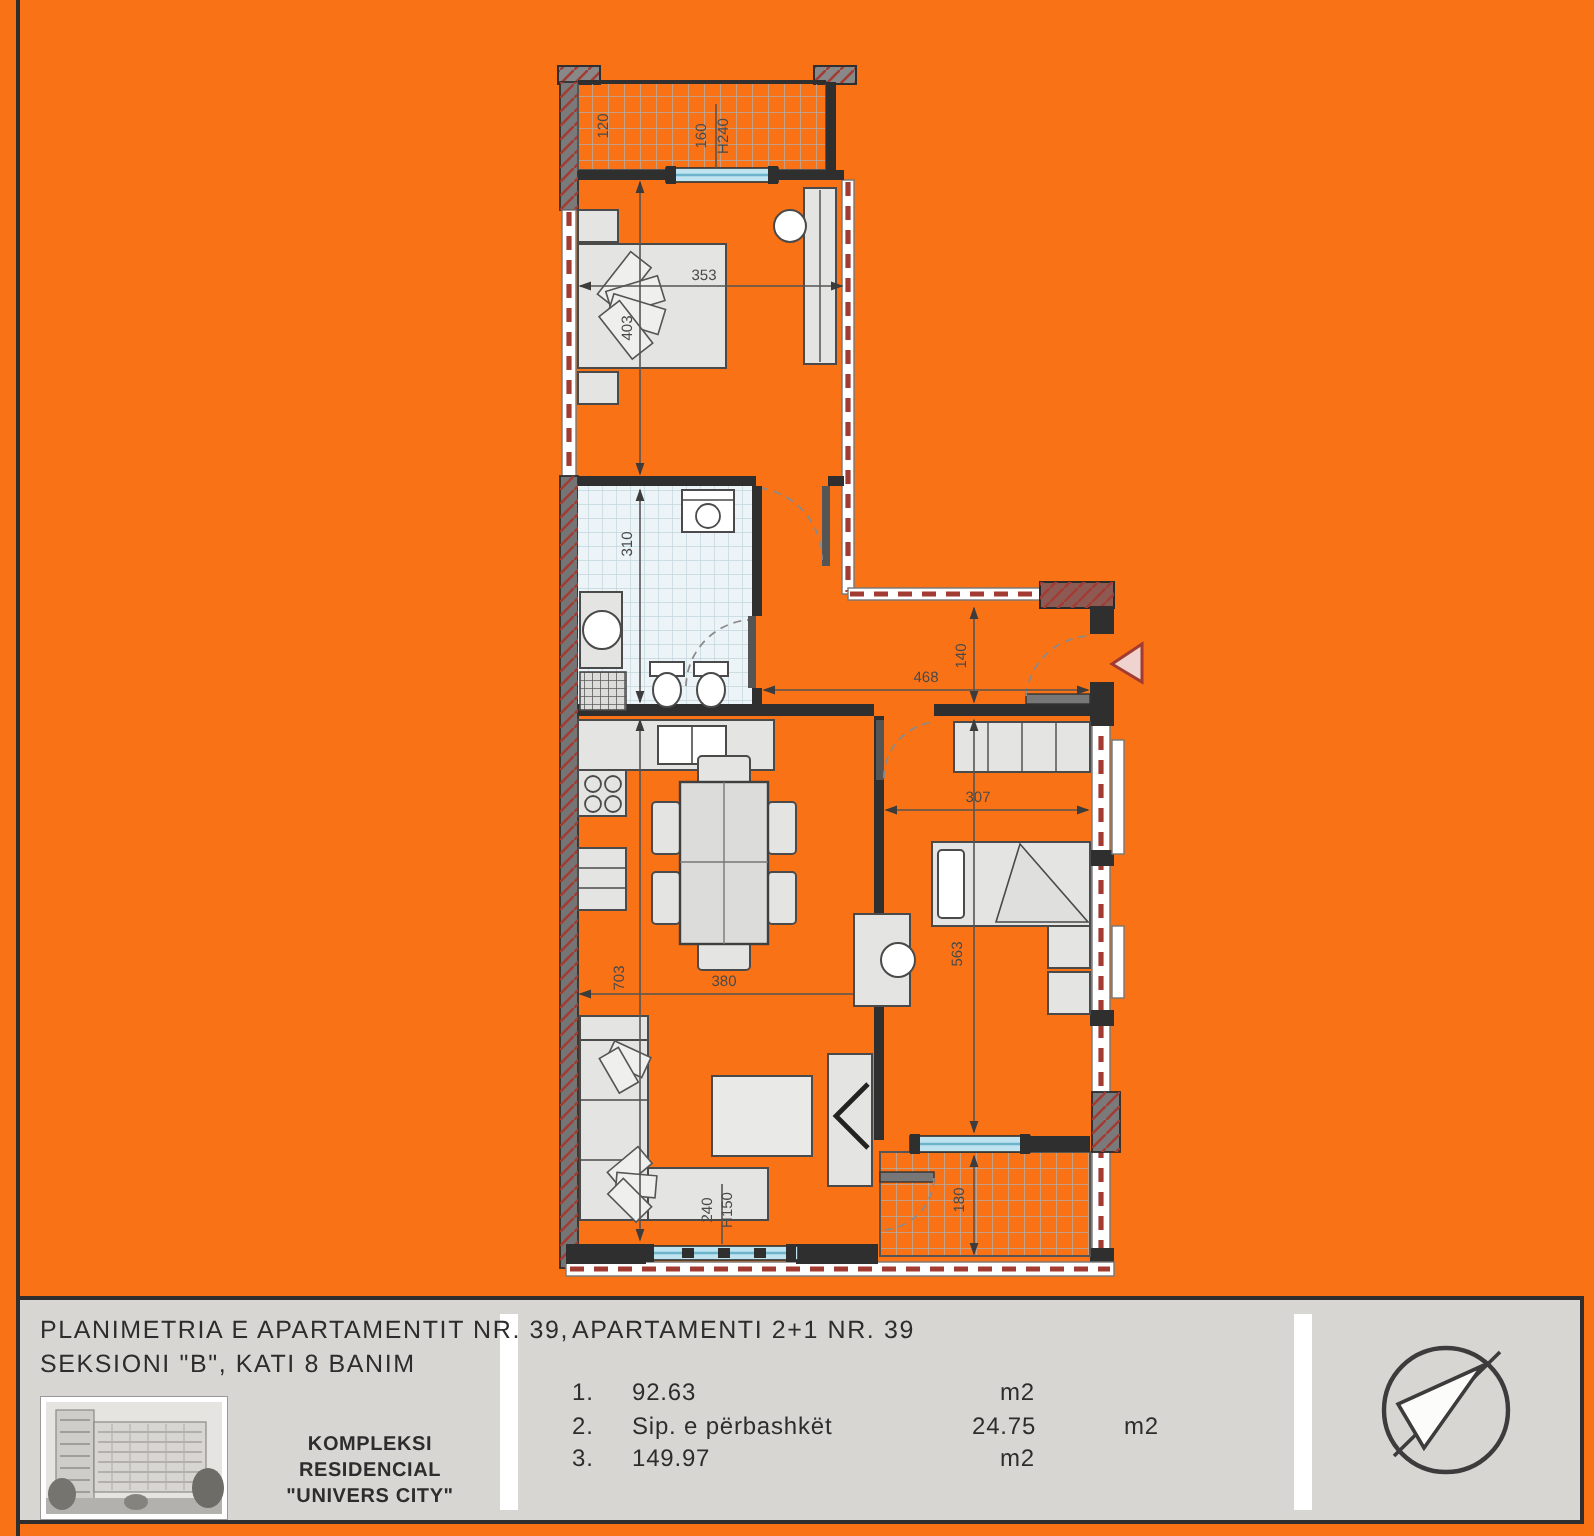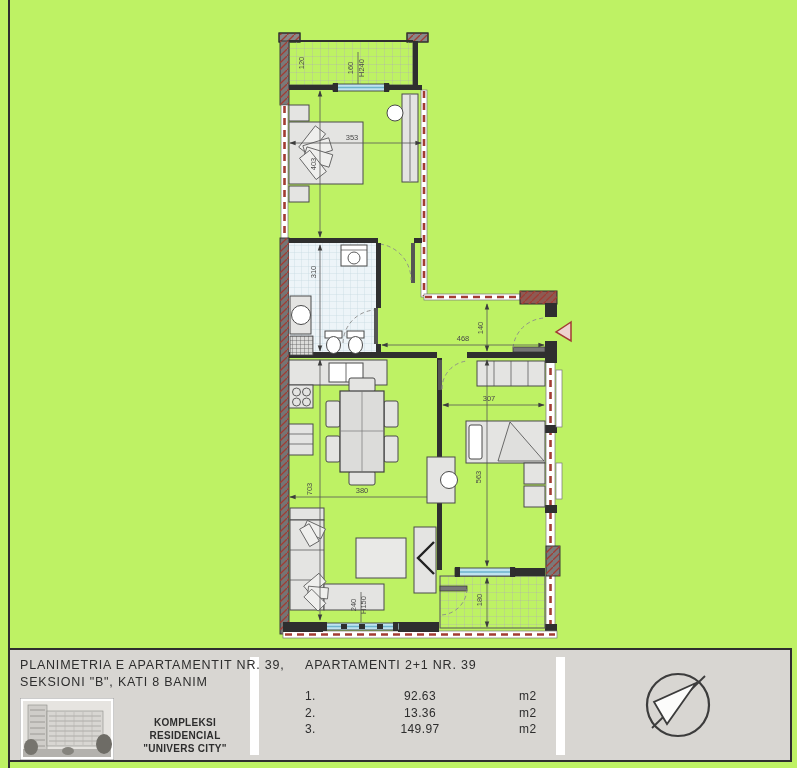--- a/index.html
+++ b/index.html
@@ -1,21 +1,21 @@
 <!DOCTYPE html>
 <html style="--wall: #2f2f2f; --boundary-red: #a23c33; --window-glass: #bfe3ef; --furniture-fill: #e4e4e2; --titleblock-bg: #d8d6d2;"><head>
 <meta charset="utf-8">
 <style>
   :root{
     --wall:#2f2f2f; --boundary-red:#a23c33; --window-glass:#bfe3ef;
     --furniture-fill:#e4e4e2; --titleblock-bg:#d8d6d2; --dim:#4a4a4a;
   }
   *{box-sizing:border-box;}
   html,body{margin:0;padding:0;background:#fff;}
-  .page{position:relative;width:797px;height:768px;background:#bef264;overflow:hidden;
+  .page{position:relative;width:797px;height:768px;background:#f97316;overflow:hidden;
         font-family:"Liberation Sans",sans-serif;color:#2d2d2d;}
   .page-edge{position:absolute;left:8px;top:0;width:2px;height:768px;background:#2e2e2e;}
   .plan-svg{position:absolute;left:0;top:0;}
 
   
   .wall{fill:var(--wall);}
   .furn{fill:var(--furniture-fill);stroke:#4a4a4a;stroke-width:1;}
   .furnw{fill:#fff;stroke:#4a4a4a;stroke-width:1;}
   .pillow{fill:#efefed;stroke:#555;stroke-width:0.8;}
   .glass{fill:var(--window-glass);stroke:var(--wall);stroke-width:0.8;}
@@ -27,26 +27,26 @@
 
   
   .titleblock{position:absolute;left:8px;top:648px;width:784px;height:114px;
       background:var(--titleblock-bg);border:2px solid #2e2e2e;display:flex;}
   .tb-left{width:240px;position:relative;padding:7px 0 0 10px;}
   .tb-title{font-size:12.5px;line-height:17px;letter-spacing:0.8px;white-space:nowrap;}
   .tb-photo{position:absolute;left:10px;top:48px;}
   .tb-complex{position:absolute;left:112px;top:66px;width:126px;text-align:center;
       font-size:10px;font-weight:bold;line-height:13px;letter-spacing:0.3px;}
   .tb-sep{width:9px;background:#fff;margin:7px 0 5px 0;}
-  .tb-mid{width:297px;position:relative;padding:8px 0 0 46px;}
+  .tb-mid{width:388px;position:relative;padding:8px 0 0 27px;}
   .tb-header{font-size:12.5px;letter-spacing:0.8px;white-space:nowrap;}
   .tb-rows{margin-top:16px;}
   .tb-row{display:grid;grid-template-columns:30px 170px 62px 44px;
       font-size:12px;line-height:16.5px;letter-spacing:0.4px;}
-  .tb-row .val{text-align:center;}
+  .tb-row .val{text-align:left;}
   .tb-row .unit{padding-left:14px;}
   .tb-right{flex:1;display:flex;align-items:center;justify-content:center;}
 </style>
 </head>
 <body>
 
 <div class="page">
   <div class="page-edge"></div>
 
   <svg class="plan-svg" width="797" height="645" viewBox="0 0 797 645">
@@ -334,21 +334,22 @@
     <div class="tb-mid">
       <div class="tb-header">APARTAMENTI 2+1 NR. 39</div>
       <div class="tb-rows">
         <div class="tb-row">
           <span>1.</span>
           <span class="val">92.63</span>
           <span class="unit">m2</span>
         </div>
         <div class="tb-row">
           <span>2.</span>
-          <span class="val">13.36</span>
+          <span>Sip. e përbashkët</span>
+          <span class="val">24.75</span>
           <span class="unit">m2</span>
         </div>
         <div class="tb-row">
           <span>3.</span>
           <span class="val">149.97</span>
           <span class="unit">m2</span>
         </div>
       </div>
     </div>
 

